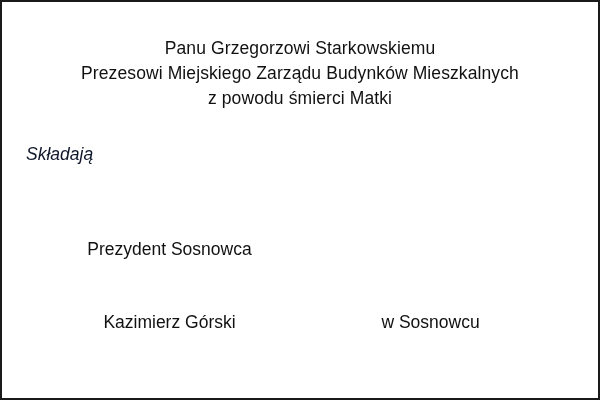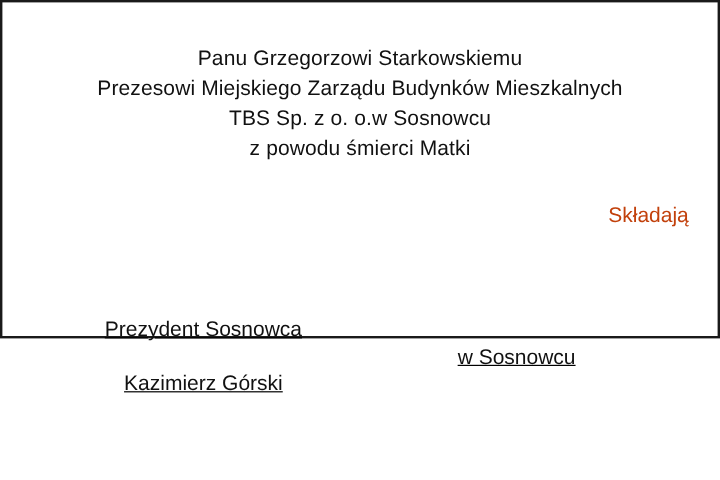--- a/index.html
+++ b/index.html
@@ -10,21 +10,21 @@
     width: 600px;
     height: 400px;
     background: #ffffff;
     font-family: "Liberation Sans", sans-serif;
     overflow: hidden;
   }
   .card {
     position: relative;
     box-sizing: border-box;
     width: 600px;
-    height: 282px;
+    height: 400px;
     background: #ffffff;
     border: 2px solid #1a1a1a;
     padding: 0;
   }
   .inner {
     position: absolute;
     left: 0;
     right: 0;
     top: 0;
     bottom: 0;
@@ -37,66 +37,65 @@
     text-align: center;
     color: #111111;
     font-size: 17.5px;
     line-height: 25px;
     letter-spacing: 0.1px;
   }
   .condolence-block div {
     white-space: nowrap;
   }
   .signing-label {
-    text-align: right;
-    color: #c2410c;
+    text-align: left;
+    color: #0f172a;
     font-size: 17.5px;
     line-height: 25px;
     margin-top: 31px;
+    font-style: italic;
   }
   .signatures {
     margin-top: 70px;
     display: flex;
     flex-direction: row;
     justify-content: space-between;
-    align-items: center;
+    align-items: flex-end;
     padding: 0 16px;
-    text-decoration: underline;
   }
   .sig-col {
     width: 255px;
     text-align: center;
     color: #111111;
     font-size: 17.5px;
     line-height: 25px;
   }
   .sig-title {
     white-space: nowrap;
   }
   .sig-sub {
     white-space: nowrap;
   }
   .sig-name {
     margin-top: 23px;
     white-space: nowrap;
   }
   .sig-name.offset-left {
-    margin-top: 20px;
+    margin-top: 48px;
   }
 </style>
 </head>
 <body>
 
 <div class="card">
   <div class="inner">
 
     <div class="condolence-block">
       <div>Panu Grzegorzowi Starkowskiemu</div>
       <div>Prezesowi Miejskiego Zarządu Budynków Mieszkalnych</div>
-      <div>TBS Sp. z o. o.w Sosnowcu</div>
       <div>z powodu śmierci Matki</div>
     </div>
 
     <div class="signing-label">Składają</div>
 
     <div class="signatures">
       <div class="sig-col">
         <div class="sig-title">Prezydent Sosnowca</div>
         <div class="sig-sub"></div>
         <div class="sig-name offset-left">Kazimierz Górski</div>

